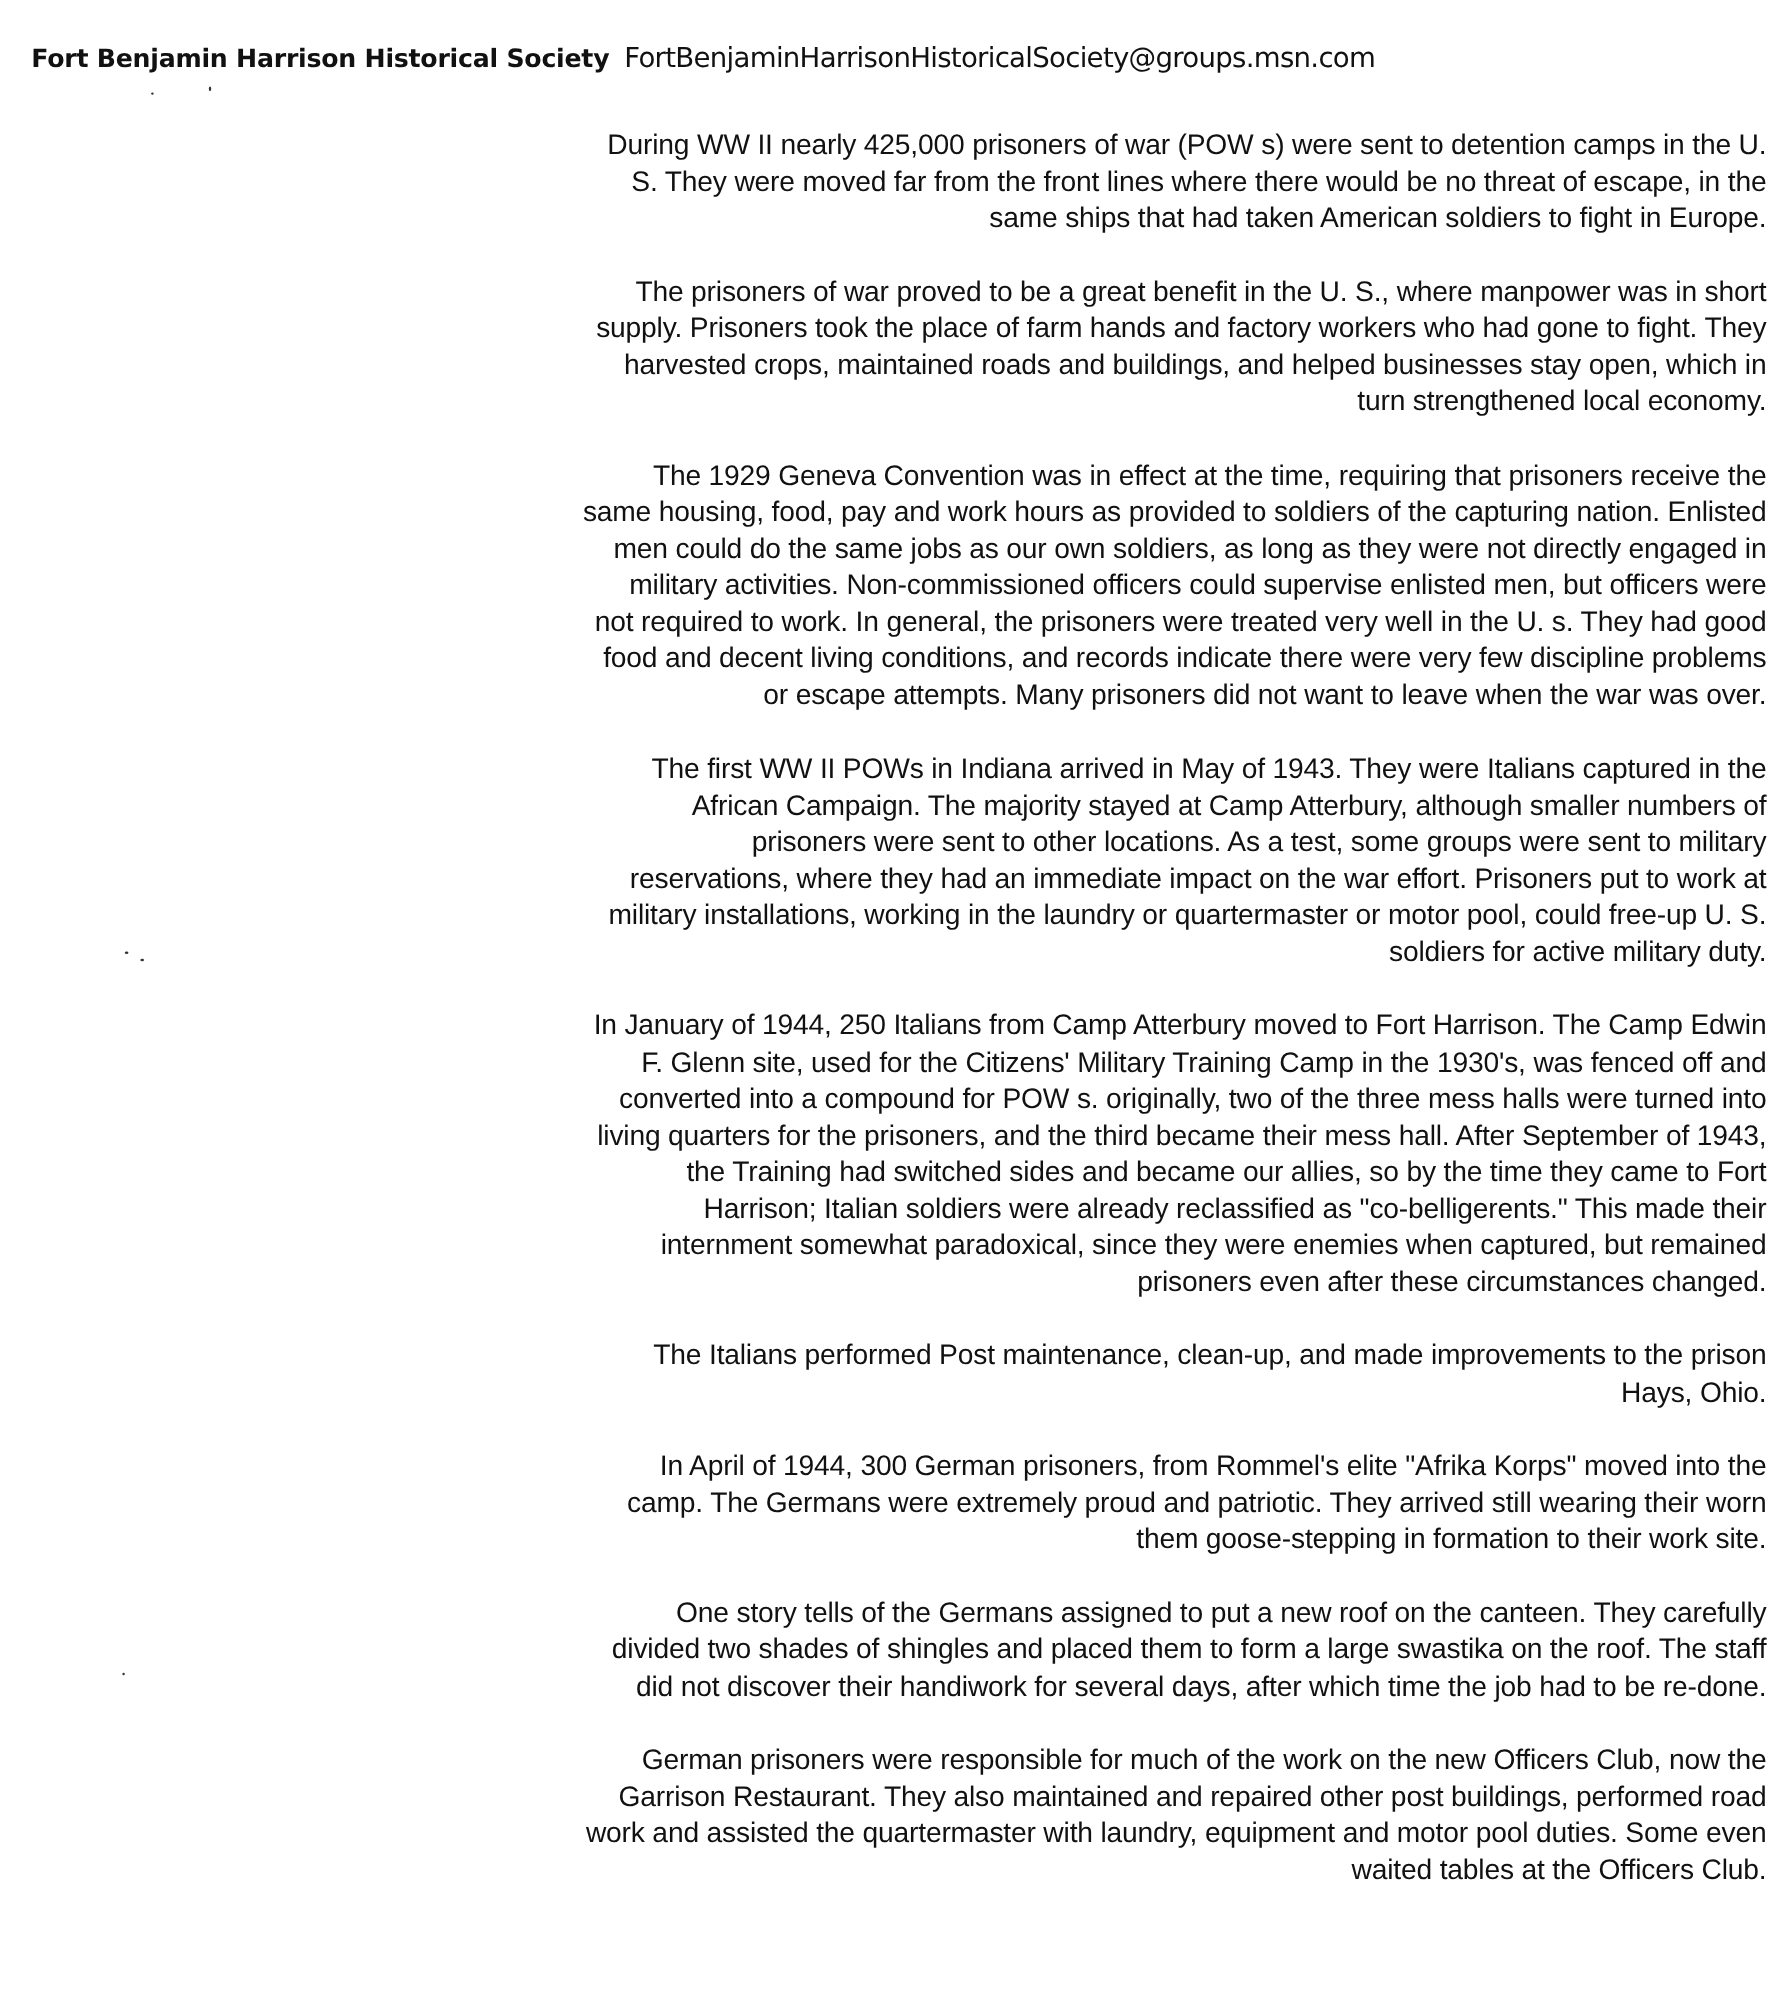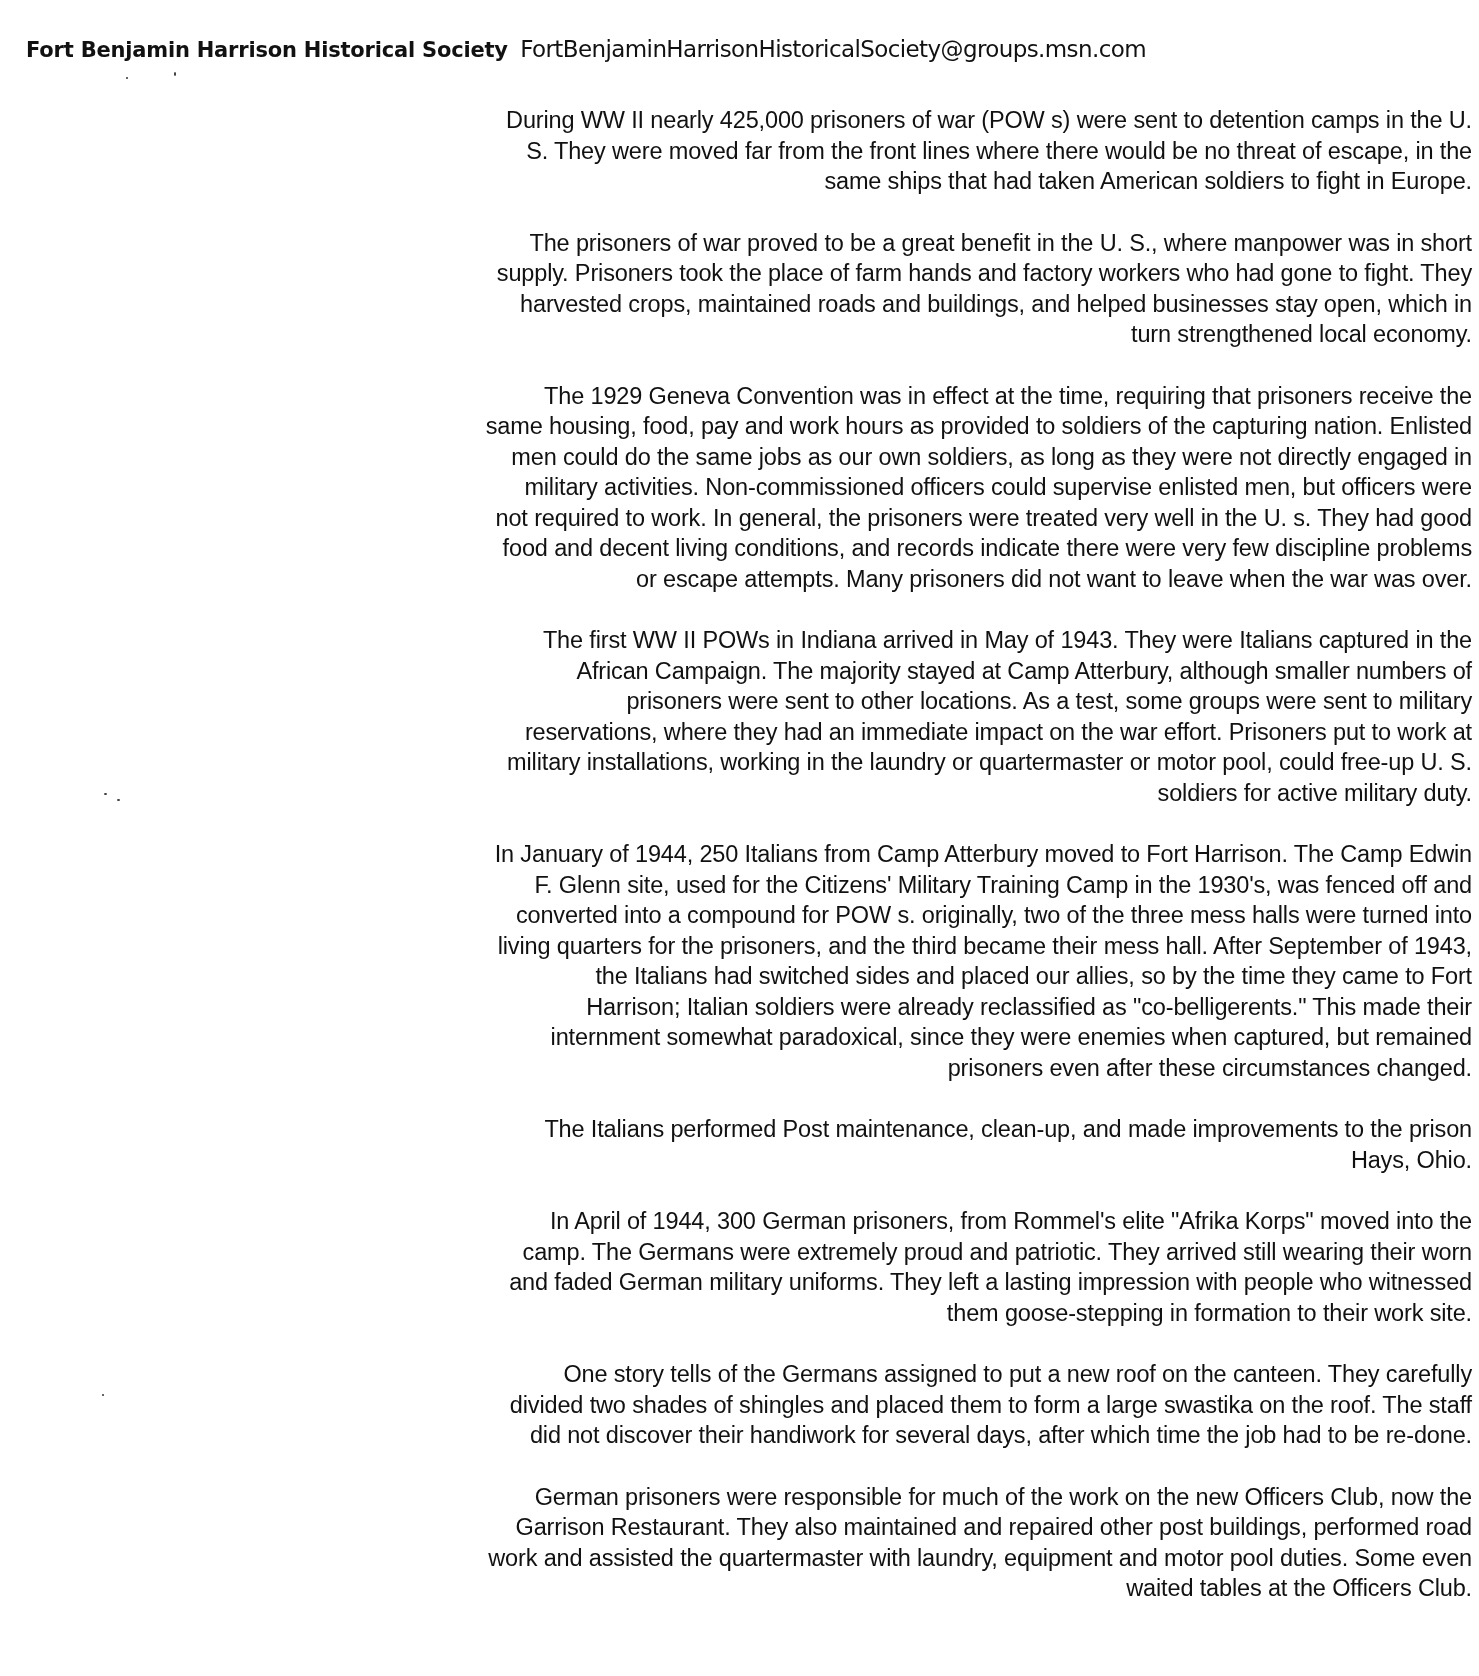--- a/index.html
+++ b/index.html
@@ -89,33 +89,32 @@
       <span class="line">prisoners were sent to other locations. As a test, some groups were sent to military</span>
       <span class="line">reservations, where they had an immediate impact on the war effort. Prisoners put to work at</span>
       <span class="line">military installations, working in the laundry or quartermaster or motor pool, could free-up U. S.</span>
       <span class="line">soldiers for active military duty.</span>
     </p>
     <p class="para">
       <span class="line">In January of 1944, 250 Italians from Camp Atterbury moved to Fort Harrison. The Camp Edwin</span>
       <span class="line">F. Glenn site, used for the Citizens' Military Training Camp in the 1930's, was fenced off and</span>
       <span class="line">converted into a compound for POW s. originally, two of the three mess halls were turned into</span>
       <span class="line">living quarters for the prisoners, and the third became their mess hall. After September of 1943,</span>
-      <span class="line">the Italians had switched sides and placed our allies, so by the time they came to Fort</span>
+      <span class="line">the Training had switched sides and became our allies, so by the time they came to Fort</span>
       <span class="line">Harrison; Italian soldiers were already reclassified as "co-belligerents." This made their</span>
       <span class="line">internment somewhat paradoxical, since they were enemies when captured, but remained</span>
       <span class="line">prisoners even after these circumstances changed.</span>
     </p>
     <p class="para">
       <span class="line">The Italians performed Post maintenance, clean-up, and made improvements to the prison</span>
       <span class="line">Hays, Ohio.</span>
     </p>
     <p class="para">
       <span class="line">In April of 1944, 300 German prisoners, from Rommel's elite "Afrika Korps" moved into the</span>
       <span class="line">camp. The Germans were extremely proud and patriotic. They arrived still wearing their worn</span>
-      <span class="line">and faded German military uniforms. They left a lasting impression with people who witnessed</span>
       <span class="line">them goose-stepping in formation to their work site.</span>
     </p>
     <p class="para">
       <span class="line">One story tells of the Germans assigned to put a new roof on the canteen. They carefully</span>
       <span class="line">divided two shades of shingles and placed them to form a large swastika on the roof. The staff</span>
       <span class="line">did not discover their handiwork for several days, after which time the job had to be re-done.</span>
     </p>
     <p class="para">
       <span class="line">German prisoners were responsible for much of the work on the new Officers Club, now the</span>
       <span class="line">Garrison Restaurant. They also maintained and repaired other post buildings, performed road</span>

